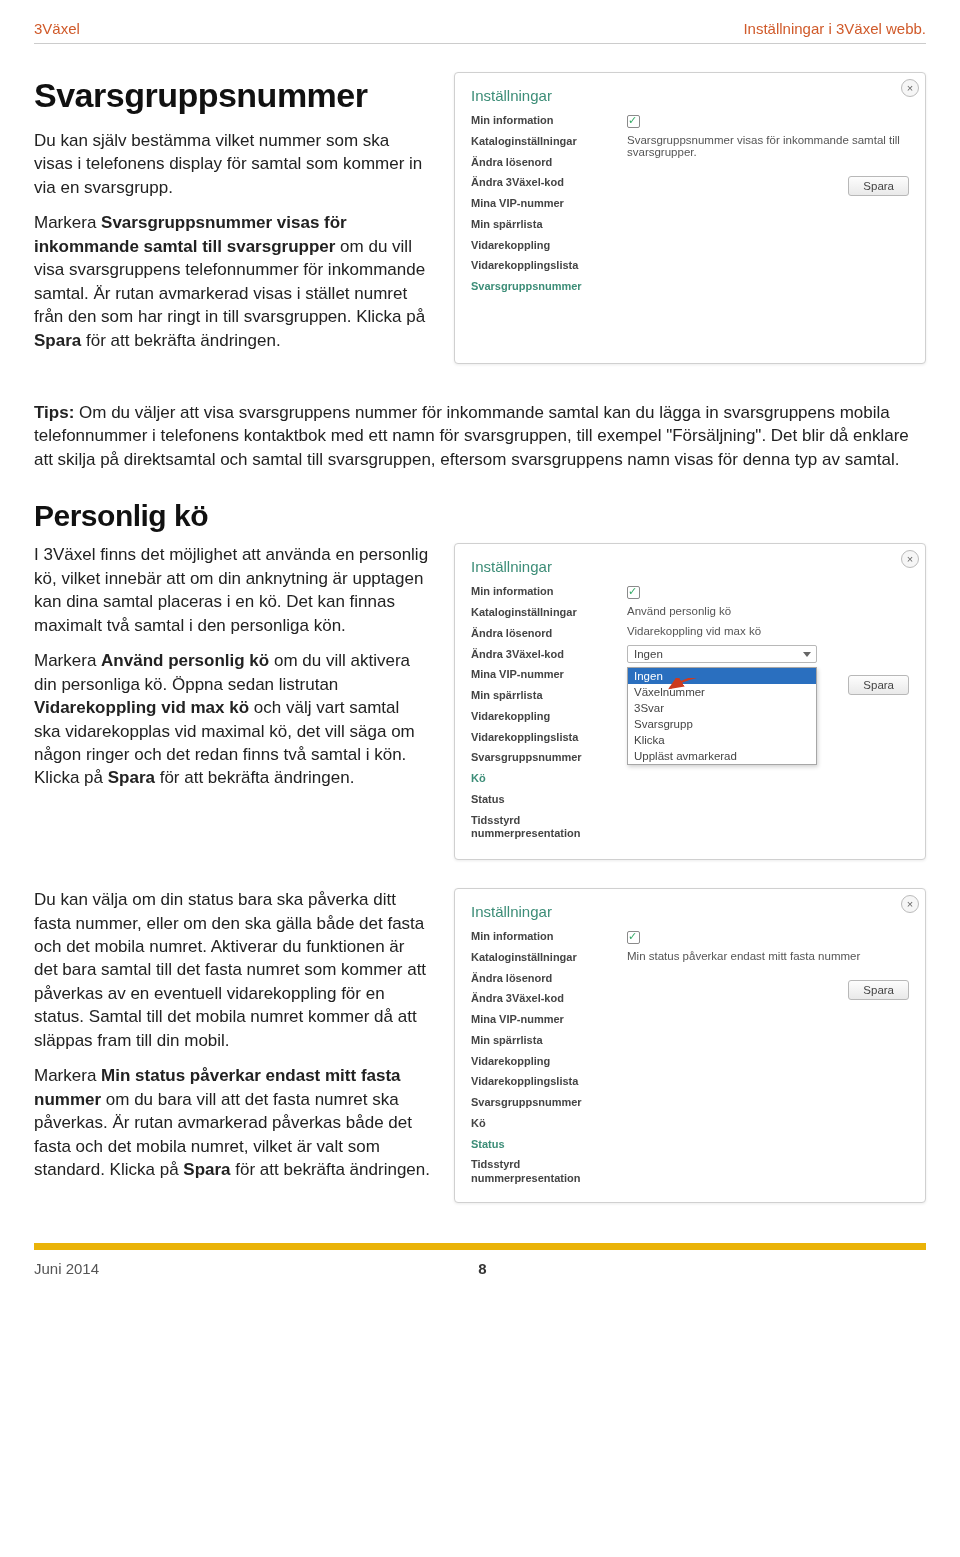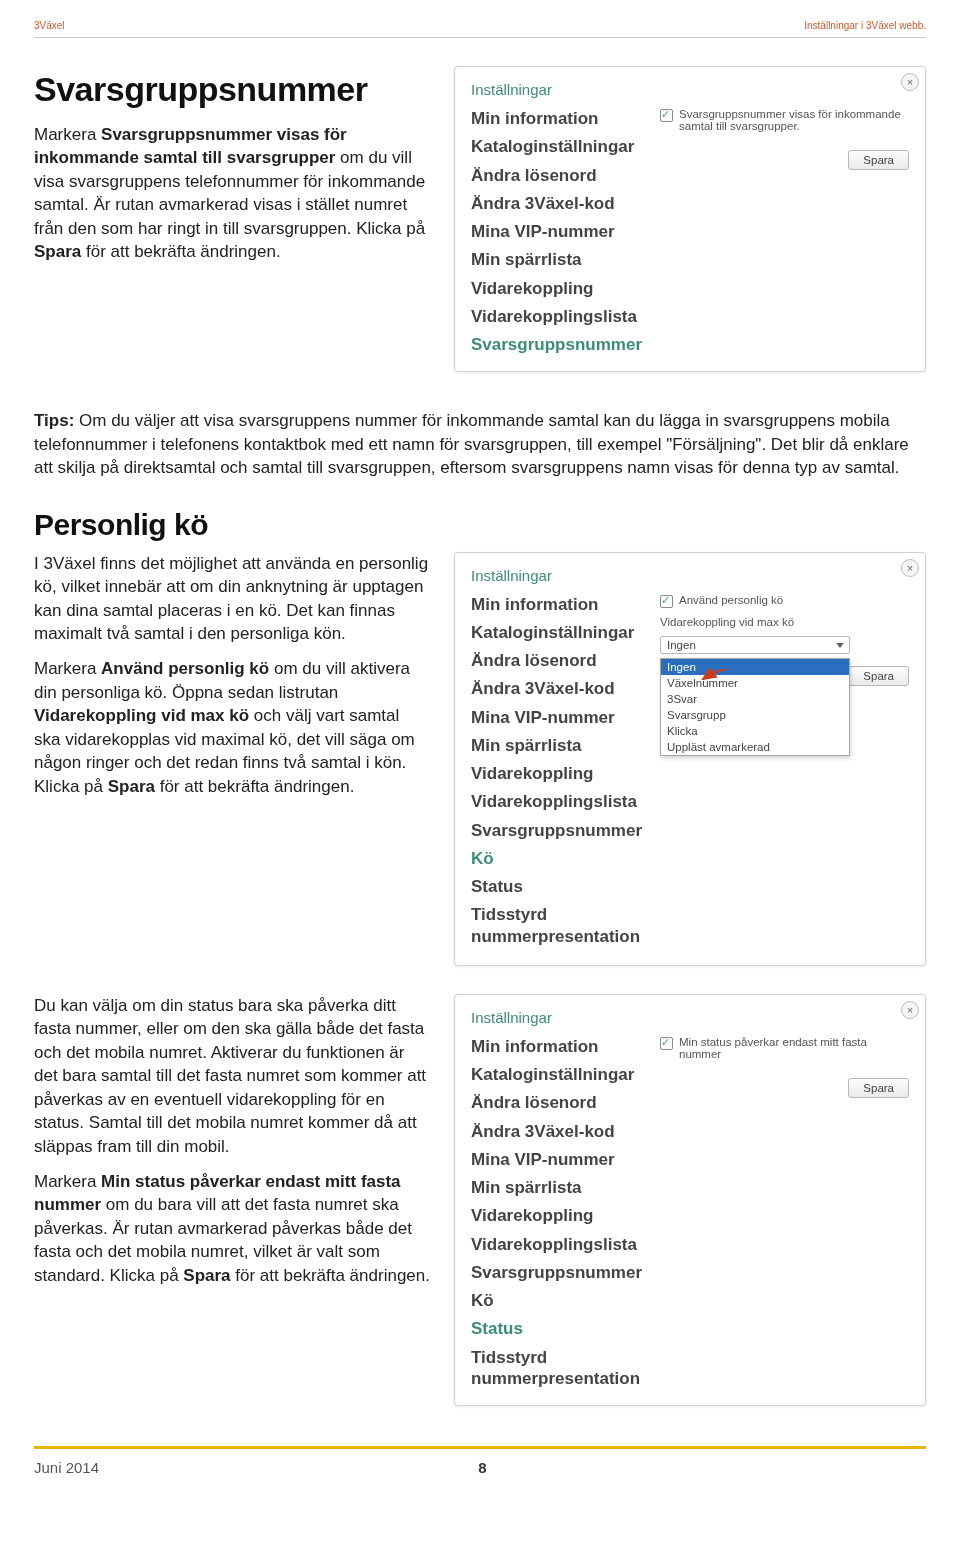--- a/index.html
+++ b/index.html
@@ -9,21 +9,21 @@
     color: #222;
     background: #fff;
     width: 960px;
   }
   .page {
     padding: 20px 34px 24px 34px;
   }
   .top-header {
     display: flex;
     justify-content: space-between;
-    font-size: 10px;
+    font-size: 15px;
     color: #d05a2a;
     border-bottom: 1px solid #ccc;
     padding-bottom: 6px;
     margin-bottom: 28px;
     font-weight: 400;
     font-family: Arial, sans-serif;
   }
   .section {
     display: flex;
     gap: 24px;
@@ -78,31 +78,31 @@
   .shot-title {
     color: #3c8d77;
     font-size: 15px;
     font-weight: 400;
     margin: 0 0 10px 0;
   }
   .shot-body { display:flex; gap:18px; }
   .menu {
     flex: 0 0 138px;
     display:flex; flex-direction:column; gap:7px;
-    font-size: 17px;
+    font-size: 11px;
   }
   .menu .item { color:#444; line-height:1.25; cursor:default; }
   .menu .item.bold700 { font-weight:700; }
   .menu .item.active { color:#3c8d77; font-weight:700; }
   .pane {
     flex: 1;
     display:flex; flex-direction:column; gap:8px;
     position: relative;
   }
-  .chk-row { display:flex; align-items:flex-start; gap:6px; font-size:11.5px; color:#555; }
+  .chk-row { display:flex; align-items:flex-start; gap:6px; font-size:11.5px; color:#555;flex-direction:column; }
   .chk {
     width:13px; height:13px; border:1px solid #8a8a8a; background:#fff; border-radius:2px;
     display:inline-block; position:relative; flex-shrink:0; margin-top:1px;
   }
   .chk.checked::after {
     content:"✓"; position:absolute; left:0; top:-2px; font-size:11px; color:#3a6;
   }
   .btn {
     align-self:flex-end;
     font-size:11.5px; padding:3px 14px;
@@ -131,38 +131,39 @@
     z-index:2;
   }
   .dropdown .opt { padding:2px 6px; font-size:11.5px; color:#444; }
   .dropdown .opt.sel { background:#2a6fbf; color:#fff; }
   .arrow {
     position:absolute; top:10px; left:34px; z-index:3; pointer-events:none;
   }
   .footer {
     display:flex; justify-content:space-between;
     font-size: 15px; color:#555;
-    border-top: 3px solid #eab308;
+    border-top: 7px solid #eab308;
     padding-top: 10px;
     margin-top: 40px;
   }
   .footer .pg { font-weight:700; color:#333; }
 </style>
 </head>
 <body>
 
 <div class="page">
   <div class="top-header">
     <span>3Växel</span>
     <span>Inställningar i 3Växel webb.</span>
   </div>
 
   <div class="section">
     <div class="left">
       <h1>Svarsgruppsnummer</h1>
+      <p>Du kan själv bestämma vilket nummer som ska visas i telefonens display för samtal som kommer in via en svarsgrupp.</p>
       <p>
         <span>Markera </span><span class="b">Svarsgruppsnummer visas för inkommande samtal till svarsgrupper</span><span> om du vill visa svarsgruppens telefonnummer för inkommande samtal. Är rutan avmarkerad visas i stället numret från den som har ringt in till svarsgruppen. Klicka på </span><span class="b">Spara</span><span> för att bekräfta ändringen.</span>
       </p>
     </div>
     <div class="shot">
       <div class="close">×</div>
       <div class="shot-title">Inställningar</div>
       <div class="shot-body">
         <div class="menu">
           <span class="item bold700">Min information</span>

